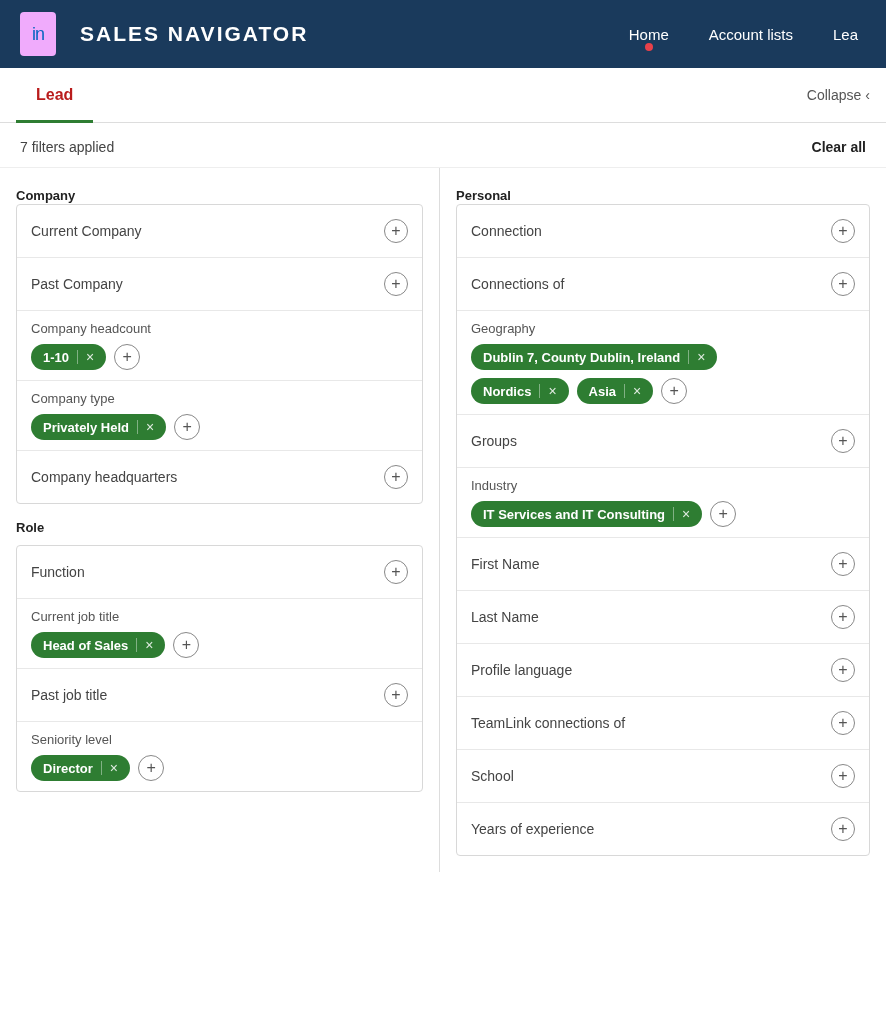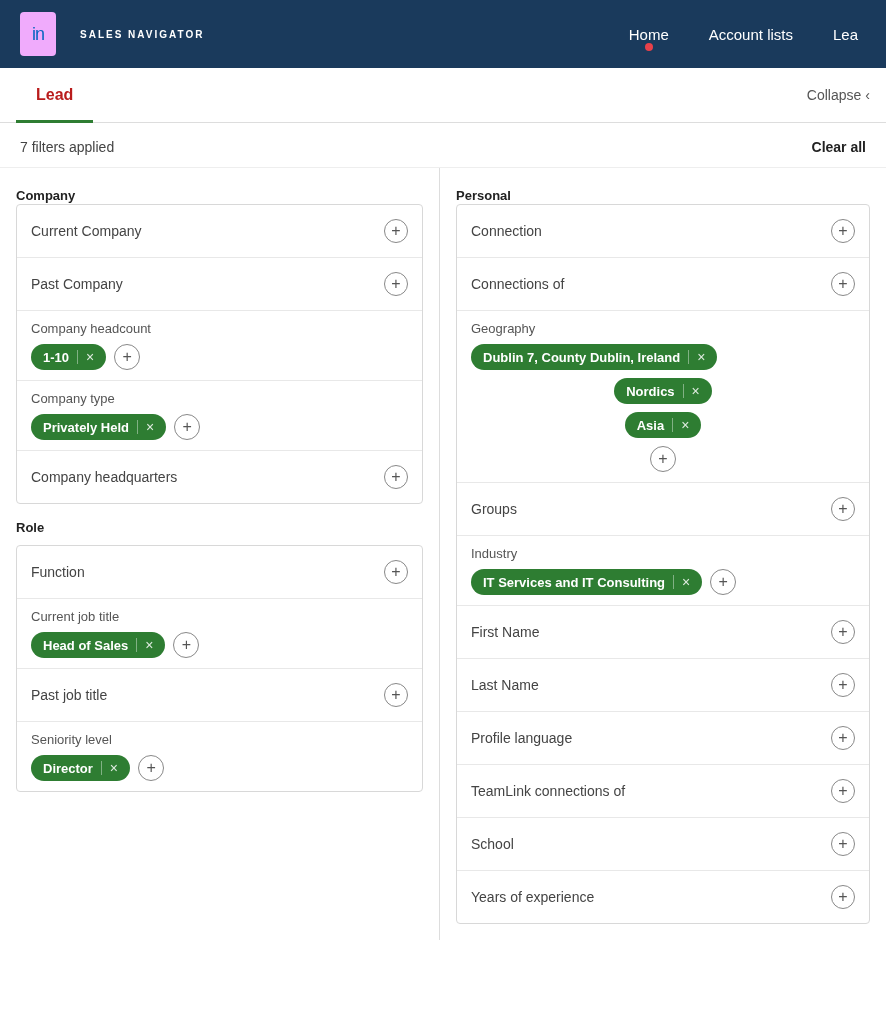--- a/index.html
+++ b/index.html
@@ -22,21 +22,21 @@
       display: flex;
       align-items: center;
       justify-content: center;
       font-weight: 400;
       font-size: 18px;
       color: #0a66c2;
       letter-spacing: -1px;
     }
     .navbar-brand {
       color: #fff;
-      font-size: 10px;
+      font-size: 21px;
       font-weight: 600;
       letter-spacing: 2px;
       text-transform: uppercase;
     }
     .navbar-spacer { flex: 1; }
     .navbar-link {
       color: #fff;
       font-size: 15px;
       text-decoration: none;
       padding: 4px 8px;
@@ -359,21 +359,21 @@
 
       <div class="filter-row-content">
         <div class="sub-label">Geography</div>
         <div class="tags-row">
           <div class="tag">
             <span>Dublin 7, County Dublin, Ireland</span>
             <span class="tag-separator"></span>
             <span class="x">×</span>
           </div>
         </div>
-        <div class="tags-row" style="margin-top:8px;flex-direction:column;">
+        <div class="tags-row" style="margin-top:8px;">
           <div class="tag">
             <span>Nordics</span>
             <span class="tag-separator"></span>
             <span class="x">×</span>
           </div>
           <div class="tag">
             <span>Asia</span>
             <span class="tag-separator"></span>
             <span class="x">×</span>
           </div>

